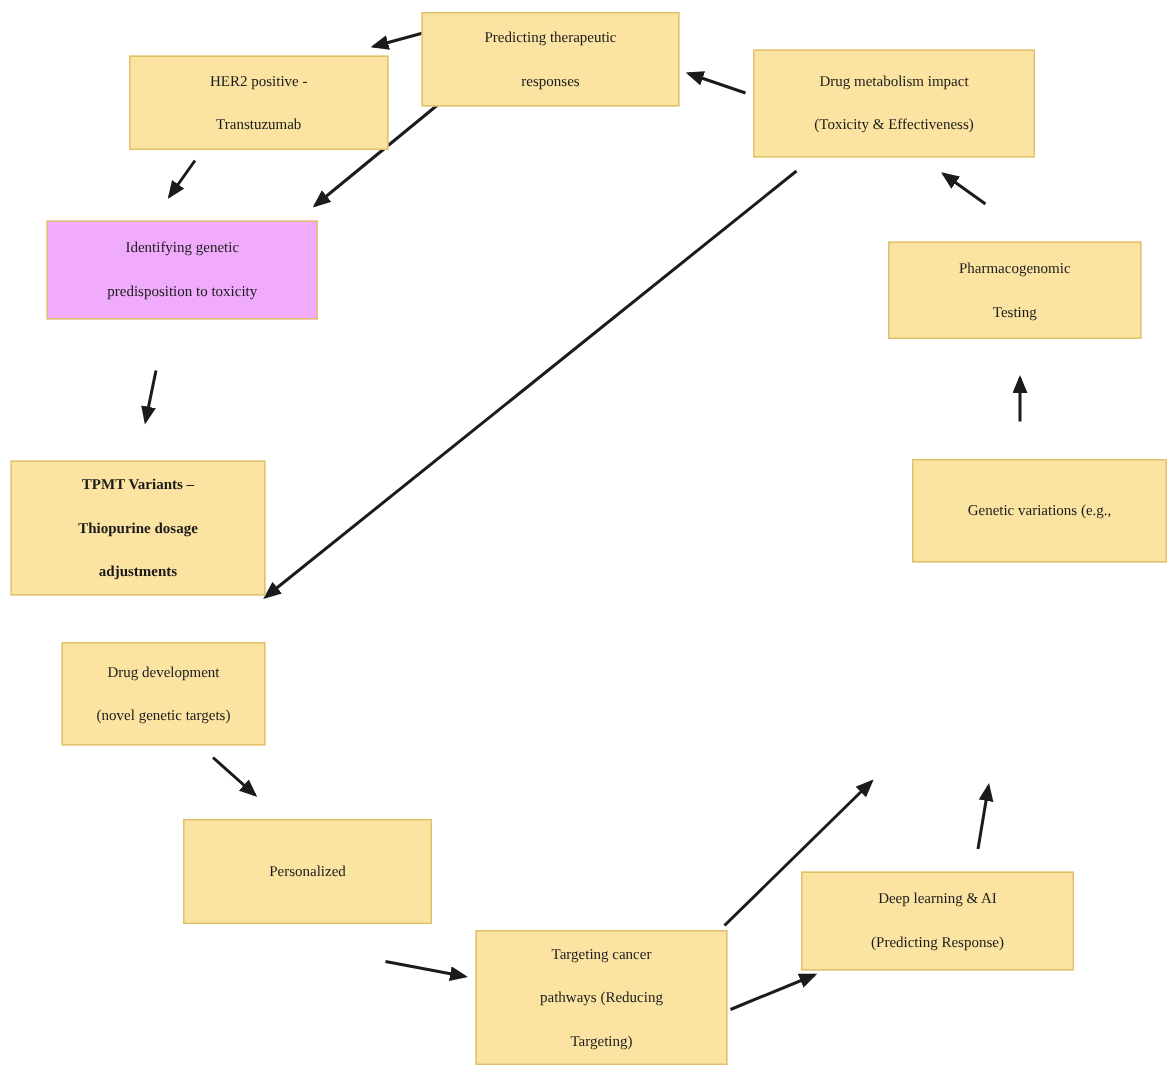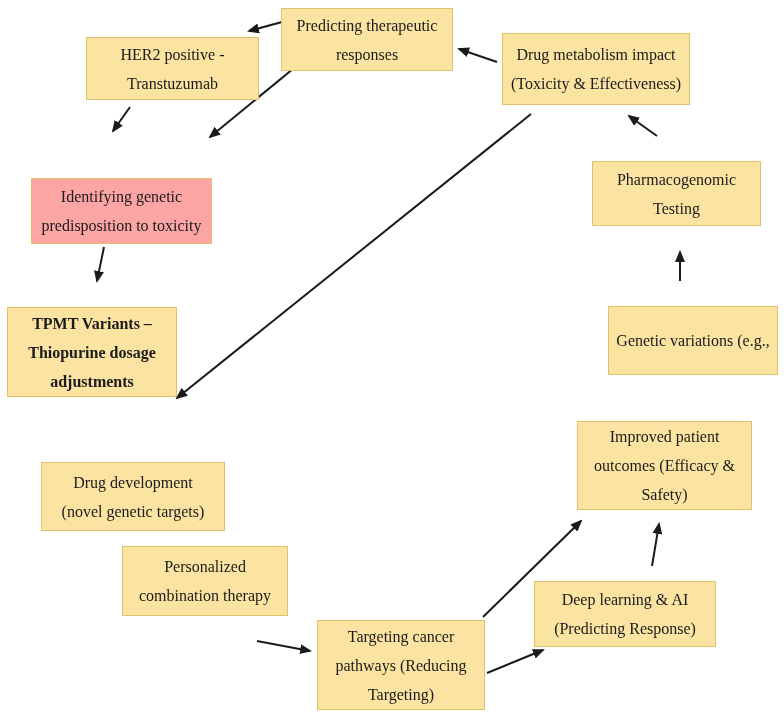--- a/index.html
+++ b/index.html
@@ -12,21 +12,21 @@
     overflow: hidden;
   }
   .node {
     position: absolute;
     box-sizing: border-box;
     display: flex;
     flex-direction: column;
     justify-content: center;
     align-items: center;
     text-align: center;
-    font-size: 16px;
+    font-size: 10px;
     color: #1b1b1b;
     padding: 2px 4px;
   }
   .node span {
     display: block;
     line-height: 29px;
     white-space: nowrap;
   }
   svg.arrows {
     position: absolute;
@@ -64,48 +64,42 @@
       <span>responses</span>
     </div>
     <div class="node" style="left: 86px; top: 37px; width: 173px; height: 63px; background: rgb(251, 227, 162); border: 1px solid rgb(226, 192, 108);">
       <span>HER2 positive -</span>
       <span>Transtuzumab</span>
     </div>
     <div class="node" style="left: 502px; top: 33px; width: 188px; height: 72px; background: rgb(251, 227, 162); border: 1px solid rgb(226, 192, 108);">
       <span>Drug metabolism impact</span>
       <span>(Toxicity &amp; Effectiveness)</span>
     </div>
-    <div class="node" style="left: 31px; top: 147px; width: 181px; height: 66px; background: #fca5a5; border: 1px solid rgb(226, 192, 108); margin-top: 31px;">
+    <div class="node" style="left: 31px; top: 147px; width: 181px; height: 66px; background: #f0abfc; border: 1px solid rgb(226, 192, 108);">
       <span>Identifying genetic</span>
       <span>predisposition to toxicity</span>
     </div>
     <div class="node" style="left: 592px; top: 161px; width: 169px; height: 65px; background: rgb(251, 227, 162); border: 1px solid rgb(226, 192, 108); justify-content: flex-end;">
       <span>Pharmacogenomic</span>
       <span>Testing</span>
     </div>
     <div class="node" style="left: 7px; top: 307px; width: 170px; height: 90px; background: rgb(251, 227, 162); border: 1px solid rgb(226, 192, 108); font-weight: bold;">
       <span>TPMT Variants –</span>
       <span>Thiopurine dosage</span>
       <span>adjustments</span>
     </div>
     <div class="node" style="left: 608px; top: 306px; width: 170px; height: 69px; background: rgb(251, 227, 162); border: 1px solid rgb(226, 192, 108); gap: 20px;">
       <span>Genetic variations (e.g.,</span>
     </div>
-    <div class="node" style="left: 41px; top: 428px; width: 184px; height: 69px; background: rgb(251, 227, 162); border: 1px solid rgb(226, 192, 108); margin-top: 34px;">
+    <div class="node" style="left: 41px; top: 428px; width: 136px; height: 69px; background: rgb(251, 227, 162); border: 1px solid rgb(226, 192, 108);">
       <span>Drug development</span>
       <span>(novel genetic targets)</span>
     </div>
-    <div class="node" style="left: 577px; top: 421px; width: 175px; height: 89px; background: rgb(251, 227, 162); border: 1px solid rgb(226, 192, 108);">
-      <span>Improved patient</span>
-      <span>outcomes (Efficacy &amp;</span>
-      <span>Safety)</span>
-    </div>
     <div class="node" style="left: 122px; top: 546px; width: 166px; height: 70px; background: rgb(251, 227, 162); border: 1px solid rgb(226, 192, 108);">
       <span>Personalized</span>
-      <span>combination therapy</span>
     </div>
     <div class="node" style="left: 534px; top: 581px; width: 182px; height: 66px; background: rgb(251, 227, 162); border: 1px solid rgb(226, 192, 108);">
       <span>Deep learning &amp; AI</span>
       <span>(Predicting Response)</span>
     </div>
     <div class="node" style="left: 317px; top: 620px; width: 168px; height: 90px; background: rgb(251, 227, 162); border: 1px solid rgb(226, 192, 108);">
       <span>Targeting cancer</span>
       <span>pathways (Reducing</span>
       <span>Targeting)</span>
     </div>

